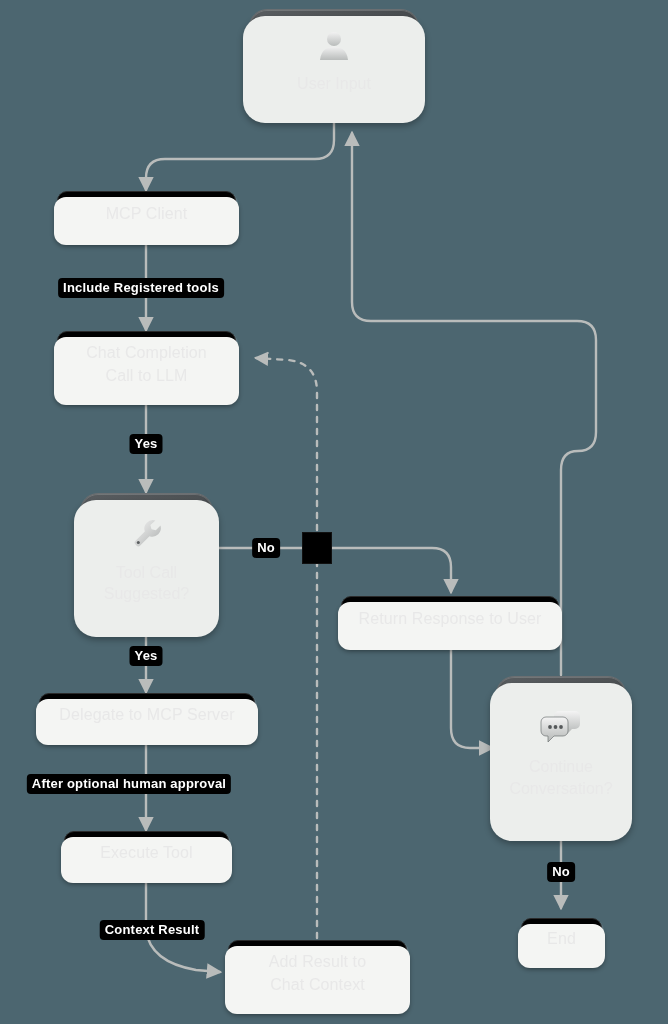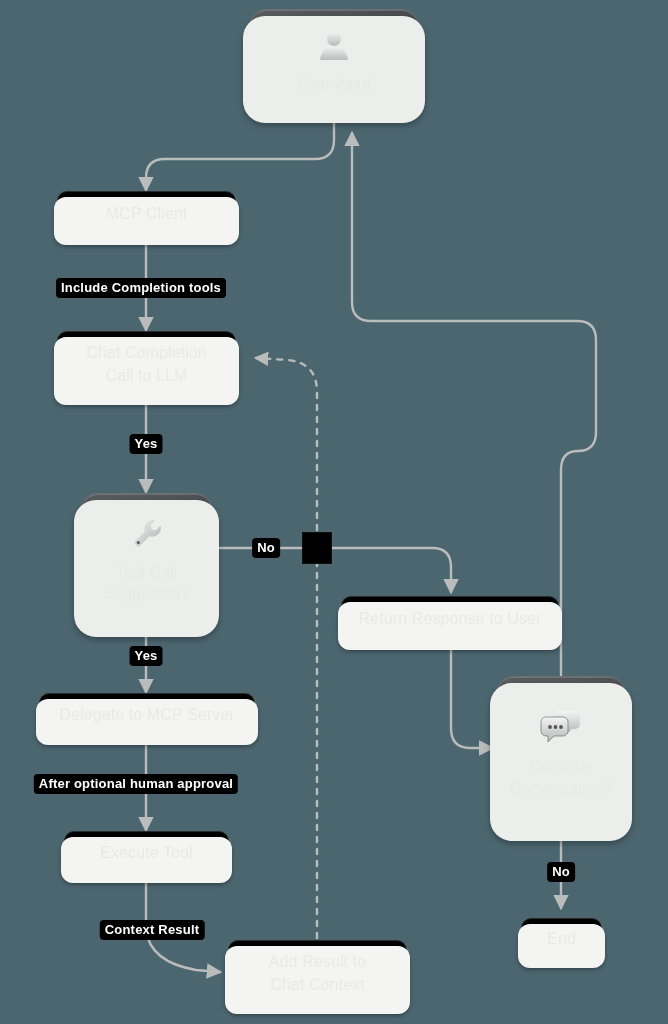--- a/index.html
+++ b/index.html
@@ -146,21 +146,21 @@
       </svg>
     </span>
     <span class="lbl">User Input</span>
   </div>
 
   <div class="node pill" style="left:57px;top:191px;width:179px;height:46px;">
     <span>MCP Client</span>
   </div>
 
   <div class="elabel" style="left:141px;top:288px;">
-    <span>Include Completion tools</span>
+    <span>Include Registered tools</span>
   </div>
 
   <div class="node pill" style="left:57px;top:331px;width:179px;height:66px;flex-direction:column;">
     <span>Chat Completion</span>
     <span>Call to LLM</span>
   </div>
 
   <div class="elabel" style="left:146px;top:444px;">
     <span>Yes</span>
   </div>
@@ -192,21 +192,21 @@
   </div>
 
   <div class="elabel" style="left:146px;top:656px;">
     <span>Yes</span>
   </div>
 
   <div class="node pill" style="left:39px;top:693px;width:216px;height:44px;">
     <span>Delegate to MCP Server</span>
   </div>
 
-  <div class="elabel" style="left:136px;top:784px;">
+  <div class="elabel" style="left:129px;top:784px;">
     <span>After optional human approval</span>
   </div>
 
   <div class="node pill" style="left:64px;top:831px;width:165px;height:44px;">
     <span>Execute Tool</span>
   </div>
 
   <div class="elabel" style="left:152px;top:930px;">
     <span>Context Result</span>
   </div>

